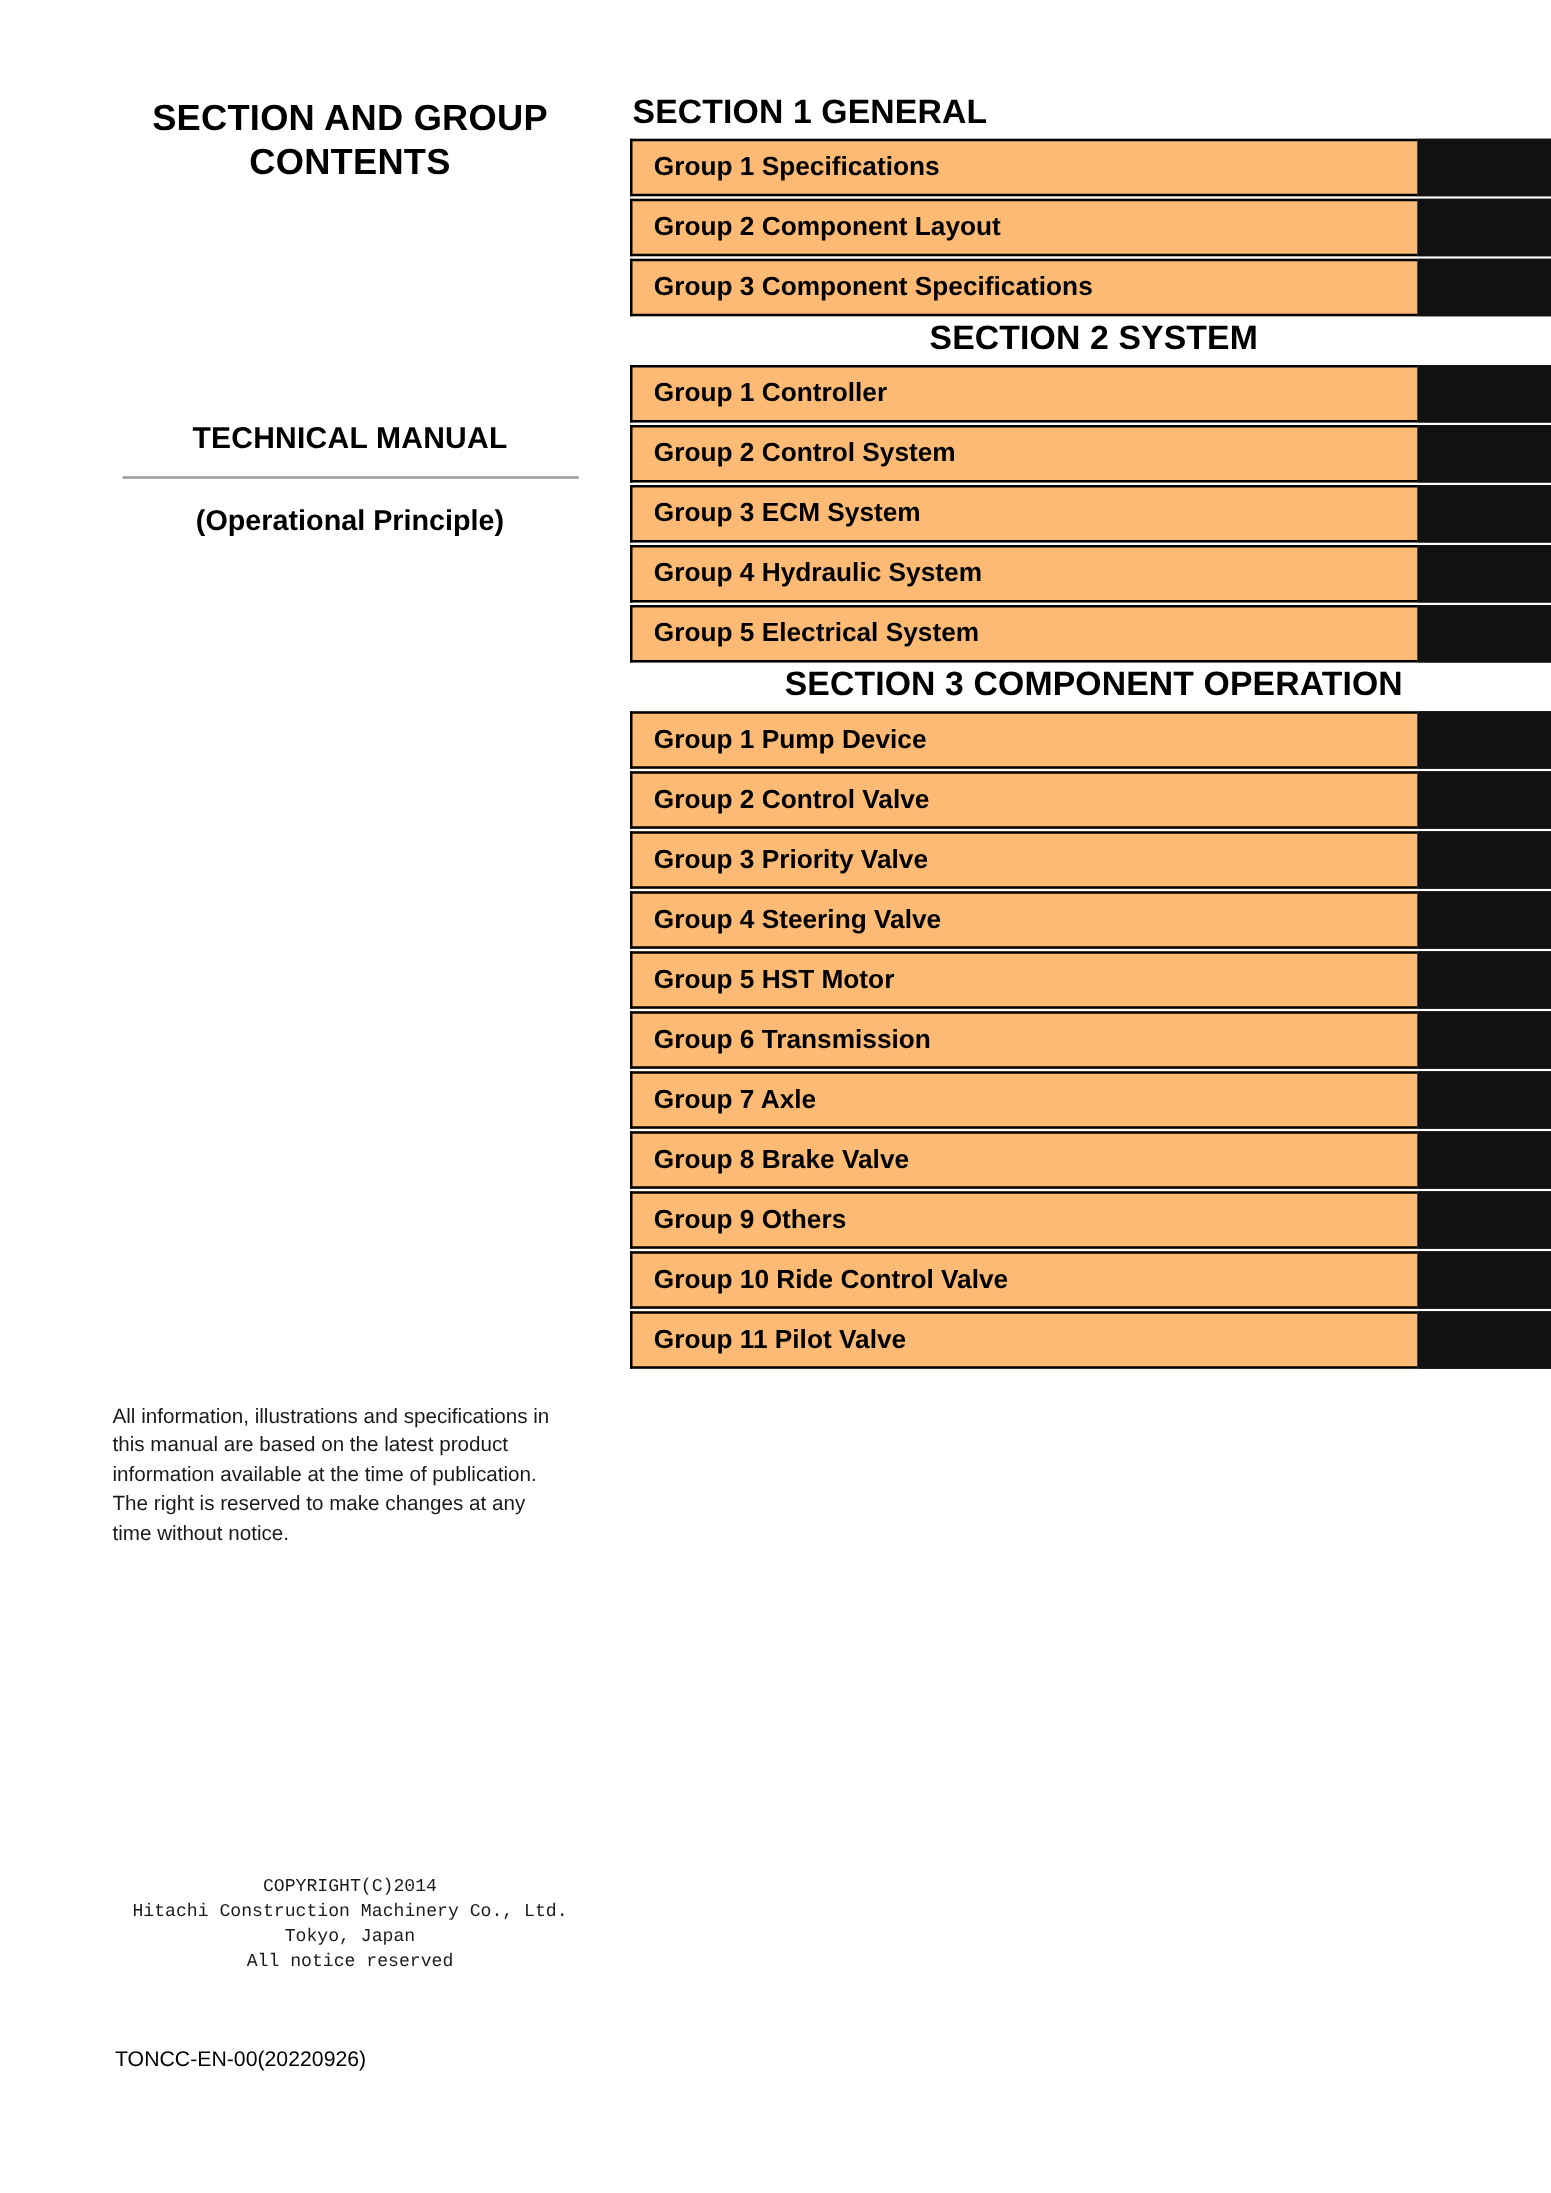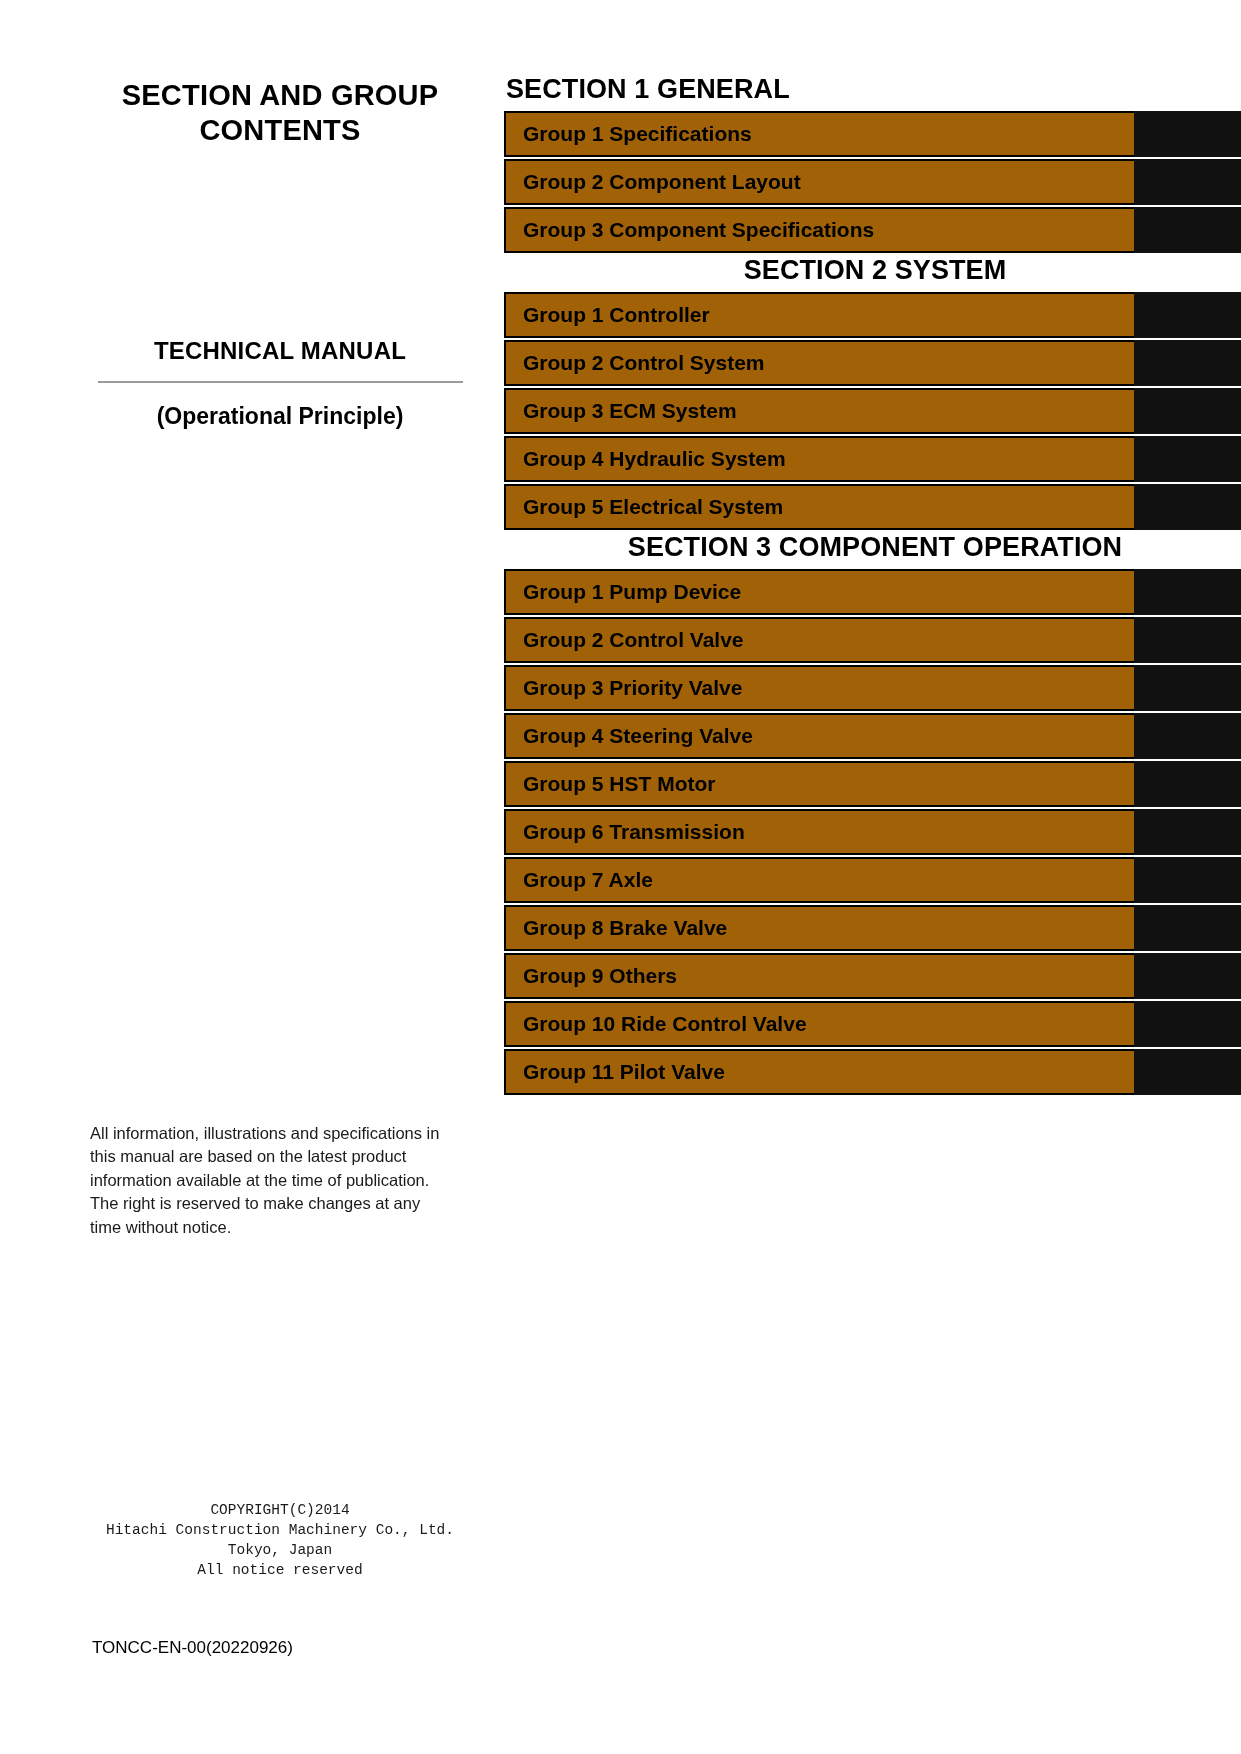--- a/index.html
+++ b/index.html
@@ -111,21 +111,21 @@
   .group-label {
     flex: 0 0 630px;
     border: 2px solid #000;
     border-right: none;
     display: flex;
     align-items: center;
     padding-left: 17px;
     font-size: 21px;
     font-weight: bold;
     box-sizing: border-box;
-    background: #a16207;
+    background: #fdba74;
   }
   .group-tab {
     flex: 1 1 auto;
     background: #111111;
     border: 2px solid #111111;
     box-sizing: border-box;
   }
 </style>
 </head>
 <body>

